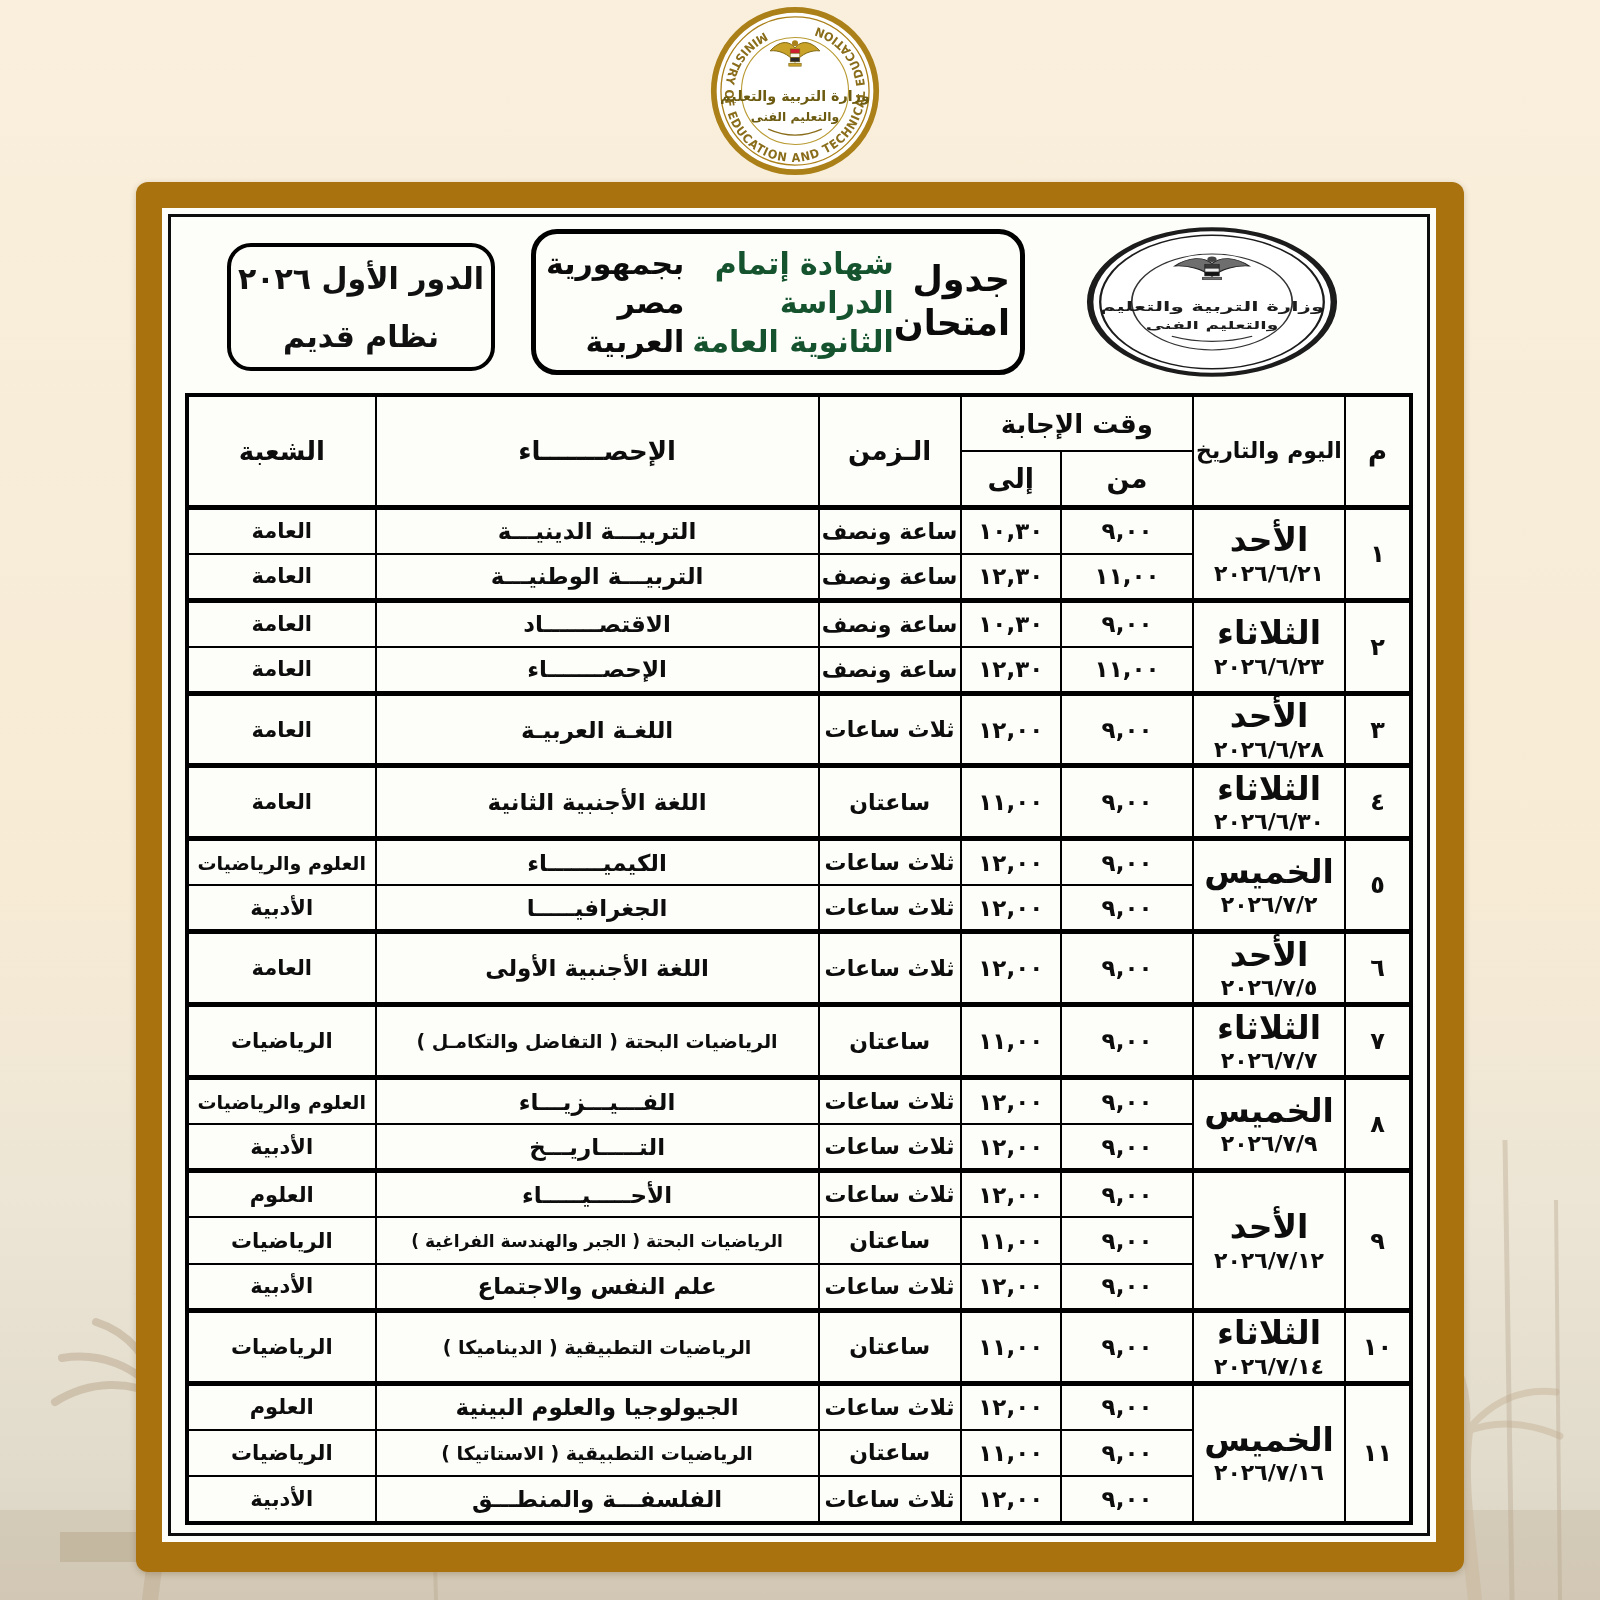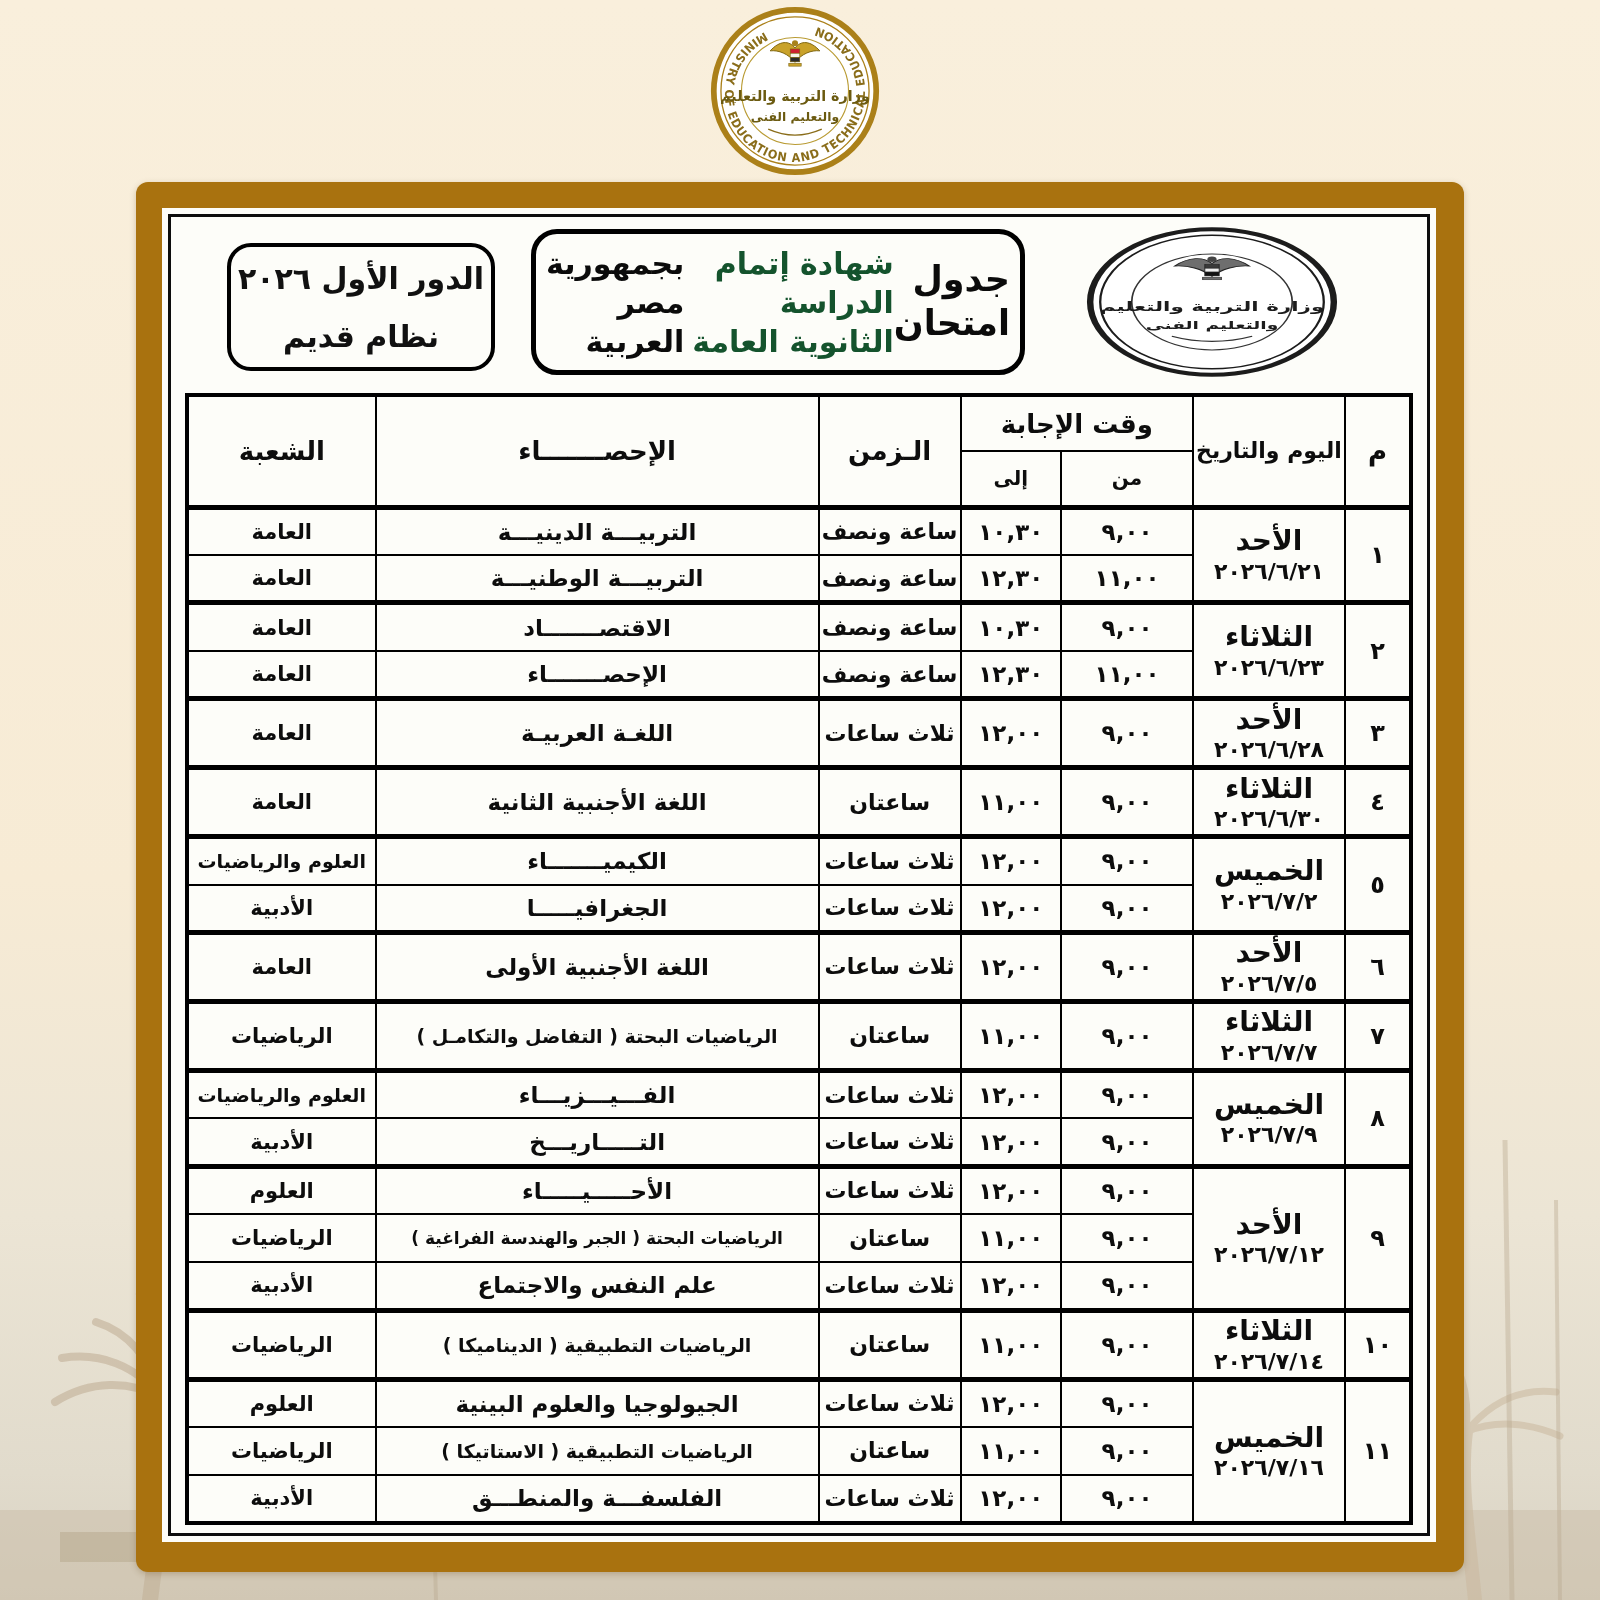--- a/index.html
+++ b/index.html
@@ -26,27 +26,27 @@
   .header-seal{position:absolute;left:912px;top:8px;width:258px;height:154px;}
   .table-wrap{position:absolute;left:14px;right:14px;top:176px;bottom:8px;}
   table.exam{width:100%;height:100%;border-collapse:collapse;direction:rtl;
        border:4px solid #000;table-layout:fixed;background:#fdfdf9;}
   table.exam th,table.exam td{border:2px solid #000;text-align:center;vertical-align:middle;
        color:#0d0d0d;font-weight:bold;padding:0 2px;overflow:hidden;}
   thead th{font-size:26px;}
   thead tr{height:56px;}
   thead th.h-daydate{font-size:22px;white-space:nowrap;padding-left:48px;}
   thead th.h-serial{font-size:26px;}
-  thead tr.subhead th{font-size:20px;}
+  thead tr.subhead th{font-size:27px;}
   tbody tr:first-child td{border-top:4px solid #000;}
   tbody tr.group-start td{border-top:5px solid #000;}
   tbody tr.row-sub{height:46px;}
   tbody tr.row-single{height:62px;}
   td.serial-cell{font-size:24px;}
-  td.daycell .day-name{font-size:28px;font-weight:bold;line-height:1.2;}
+  td.daycell .day-name{font-size:33px;font-weight:bold;line-height:1.2;}
   td.daycell .date-value{font-size:22px;font-weight:bold;line-height:1.25;}
   td.from-time-cell,td.to-time-cell{font-size:23px;white-space:nowrap;}
   td.duration-cell{font-size:22px;white-space:nowrap;}
   td.subject-cell{font-size:23px;white-space:nowrap;}
   td.branch-cell{font-size:21px;white-space:nowrap;}
 </style>
 </head>
 <body>
 
 <svg class="bg-art" width="1600" height="520" viewBox="0 0 520 520" preserveAspectRatio="none" style="width:1600px;height:520px;">

